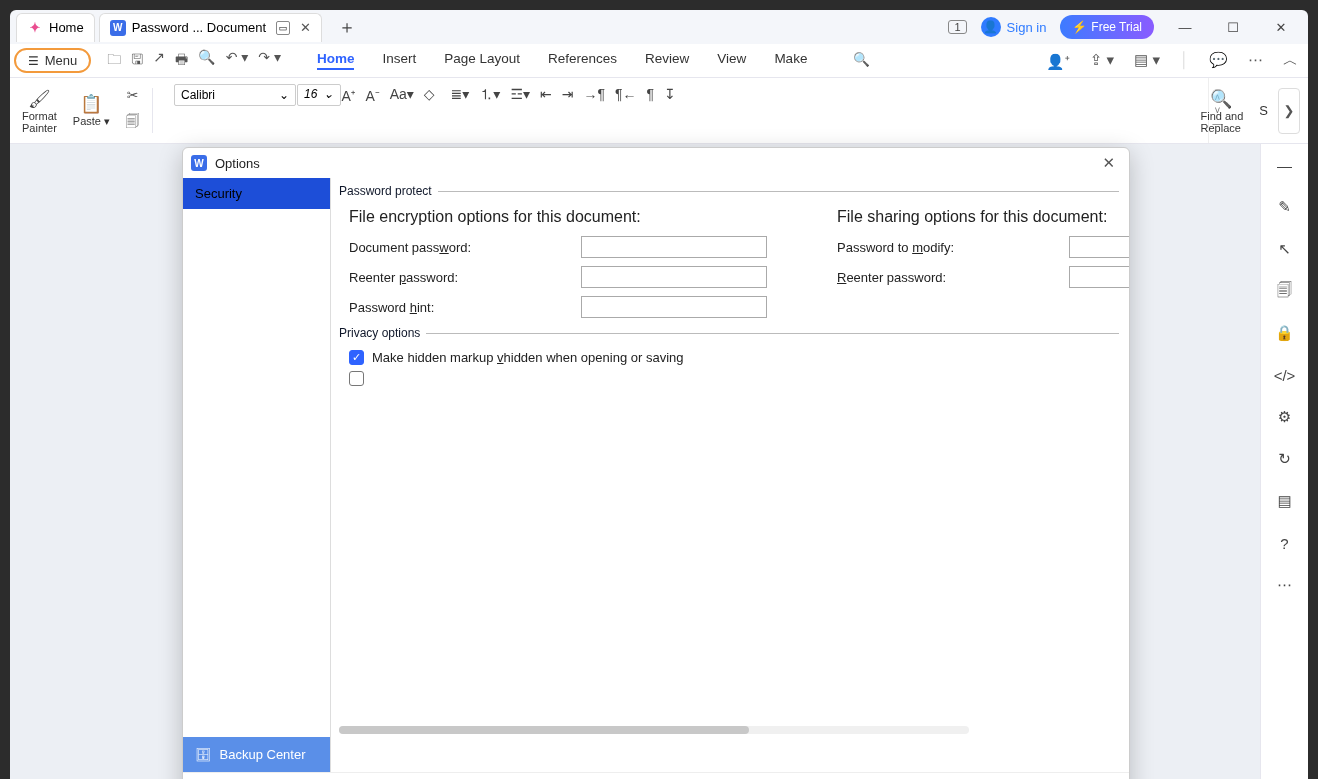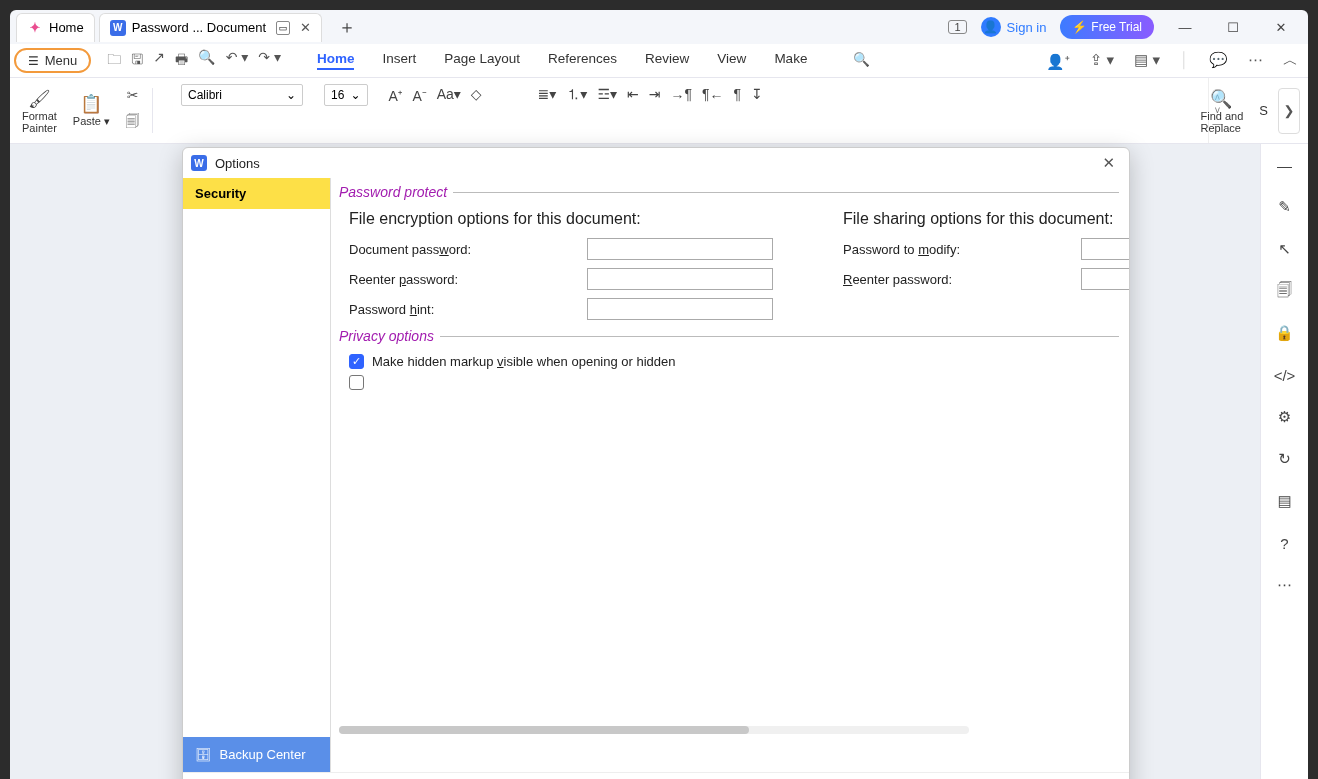--- a/index.html
+++ b/index.html
@@ -30,49 +30,49 @@
   .qat span { font-size:14px; }
   .ribbon-tabs { display:flex; gap:28px; margin-left:30px; font-size:13.5px; color:#333;}
   .ribbon-tab.active { color:#2f63ff; border-bottom:2px solid #2f63ff; padding-bottom:2px; font-weight:600;}
   .ribbon-right { position:absolute; right:10px; display:flex; gap:20px; color:#555; font-size:15px;}
   
   .ribbon { height: 66px; background:#fff; border-bottom:1px solid #e6e6ee; display:flex; align-items:stretch; padding:4px 6px; gap:4px; position:relative;}
   .rib-group { display:flex; flex-direction:column; align-items:center; justify-content:center; font-size:11px; color:#333; padding:0 6px;}
   .rib-ico { font-size:18px; color:#444; }
   .rib-sep { width:1px; background:#e6e6ee; margin:6px 2px;}
   .fontbox { border:1px solid #ccc; height:22px; font-size:12px; padding:2px 6px; display:flex; align-items:center; gap:14px; border-radius:2px;}
-  .fontrow { display:flex; gap:21px; align-items:center; position:absolute; top:6px; left:171px;}
-  .sizebox { border:1px solid #ccc; height:22px; font-size:12px; padding:2px 6px; display:flex; align-items:center; gap:6px; border-radius:2px;}
+  .fontrow { display:flex; gap:1px; align-items:center; position:absolute; top:6px; left:164px;}
+  .sizebox { border:1px solid #ccc; height:22px; font-size:12px; padding:2px 6px; display:flex; gap:6px; border-radius:2px;font-style:italic;}
   .fmtrow { display:flex; gap:10px; color:#444; font-size:14px; }
   .ribbon-overflow { position:absolute; right:82px; top:0; bottom:0; width:18px; display:flex; flex-direction:column; align-items:center; justify-content:center; gap:2px; color:#777; font-size:10px; border-left:1px solid #eee;}
   .find-replace { position:absolute; right:8px; top:0; bottom:0; display:flex; align-items:center; gap:10px;}
   .find-block { display:flex; flex-direction:column; align-items:center; font-size:11px; color:#333; padding:0 6px;}
   .more-arrow { width:22px; height:46px; border:1px solid #ddd; border-radius:4px; display:flex; align-items:center; justify-content:center; color:#555; font-size:13px; background:#fff;}
   
   .workspace { flex:1; display:flex; background:#eceff4; position:relative;}
   .doc-surface { flex:1; position:relative; }
   .sidepanel { width:48px; background:#fff; border-left:1px solid #e6e6ee; display:flex; flex-direction:column; align-items:center; padding-top:10px; gap:20px; color:#444; font-size:15px;}
   .sidepanel .sp { width:22px; height:22px; display:flex; align-items:center; justify-content:center;}
   
   .dialog { position:absolute; top:3px; left:172px; width:948px; height:672px; background:#fff; border:1px solid #ccc; border-radius:6px; box-shadow:0 6px 24px rgba(0,0,0,0.22); display:flex; flex-direction:column;}
   .dlg-title { height:30px; display:flex; align-items:center; padding:0 8px; gap:8px; font-size:13px; color:#222;}
   .dlg-title .close { margin-left:auto; font-size:15px; color:#555; padding:2px 6px;}
   .dlg-body { flex:1; display:flex; overflow:hidden;}
   .dlg-nav { width:148px; border-right:1px solid #ddd; display:flex; flex-direction:column;}
   .nav-item { font-size:13px; padding:8px 12px; }
-  .nav-item.active { background:#fde047;font-weight:bold; }
+  .nav-item.active { background:#1d4ed8; }
   .backup-btn { margin-top:auto; background:#5a8fe8; color:#fff; font-size:13px; display:flex; align-items:center; gap:8px; padding:10px 12px;}
   .dlg-content { flex:1; padding:6px 10px 0 8px; font-size:13px; color:#222; overflow:auto; position:relative;}
   fieldset { border:none; border-top:1px solid #bbb; margin:0 0 10px 0; padding:0;}
-  legend { font-size:14px; color:#a21caf; padding-right:6px;font-style:italic;}
+  legend { font-size:12px; color:#0f172a; padding-right:6px;}
   .desc { font-size:13px; margin:6px 0 14px 10px; }
   .two-col { display:flex; gap:60px; }
   .col { flex:1; }
   .sub-h { font-size:16px; margin:0 0 10px 10px;}
-  .field-row { display:flex; align-items:center; margin:4px 0 8px 10px; gap:18px;}
+  .field-row { display:flex; align-items:center; margin:4px 0 8px 10px; gap:12px;}
   .field-row label { width:220px; font-size:13px;}
   .field-row input[type=password], .field-row input[type=text] { flex:1; max-width:200px; height:22px; border:1px solid #aaa; padding:2px 4px; font-size:13px;}
   .note { font-size:13px; margin:26px 0 6px 0;}
   .chk-row { display:flex; align-items:center; gap:8px; margin:6px 0 6px 10px; font-size:13px;}
   .chk { width:15px; height:15px; border:1px solid #777; border-radius:3px; display:inline-flex; align-items:center; justify-content:center; font-size:11px; color:#fff;}
   .chk.checked { background:#2f63ff; border-color:#2f63ff;}
   .und { text-decoration: underline; }
   .dlg-buttons { height:46px; border-top:1px solid #eee; display:flex; align-items:center; justify-content:flex-end; gap:10px; padding:0 14px;}
   .hscroll-hint { position:absolute; bottom:36px; left:8px; right:160px; height:10px; }
   .hscroll-hint::before { content:""; display:block; height:8px; background:#f0f0f0; border-radius:4px;}
@@ -261,21 +261,21 @@
                 </div>
               </div>
             </div>
 
 
             <fieldset>
               <legend>Privacy options</legend>
             </fieldset>
             <div class="chk-row">
               <span class="chk checked">✓</span>
-              <span><span>Make hidden markup </span><span class="und">v</span><span>isible when opening or hidden</span></span>
+              <span><span>Make hidden markup </span><span class="und">v</span><span>hidden when opening or saving</span></span>
             </div>
             <div class="chk-row">
               <span class="chk"></span>
             </div>
 
             <div class="hscroll-hint"></div>
           </div>
         </div>
         <div class="dlg-buttons">
           

